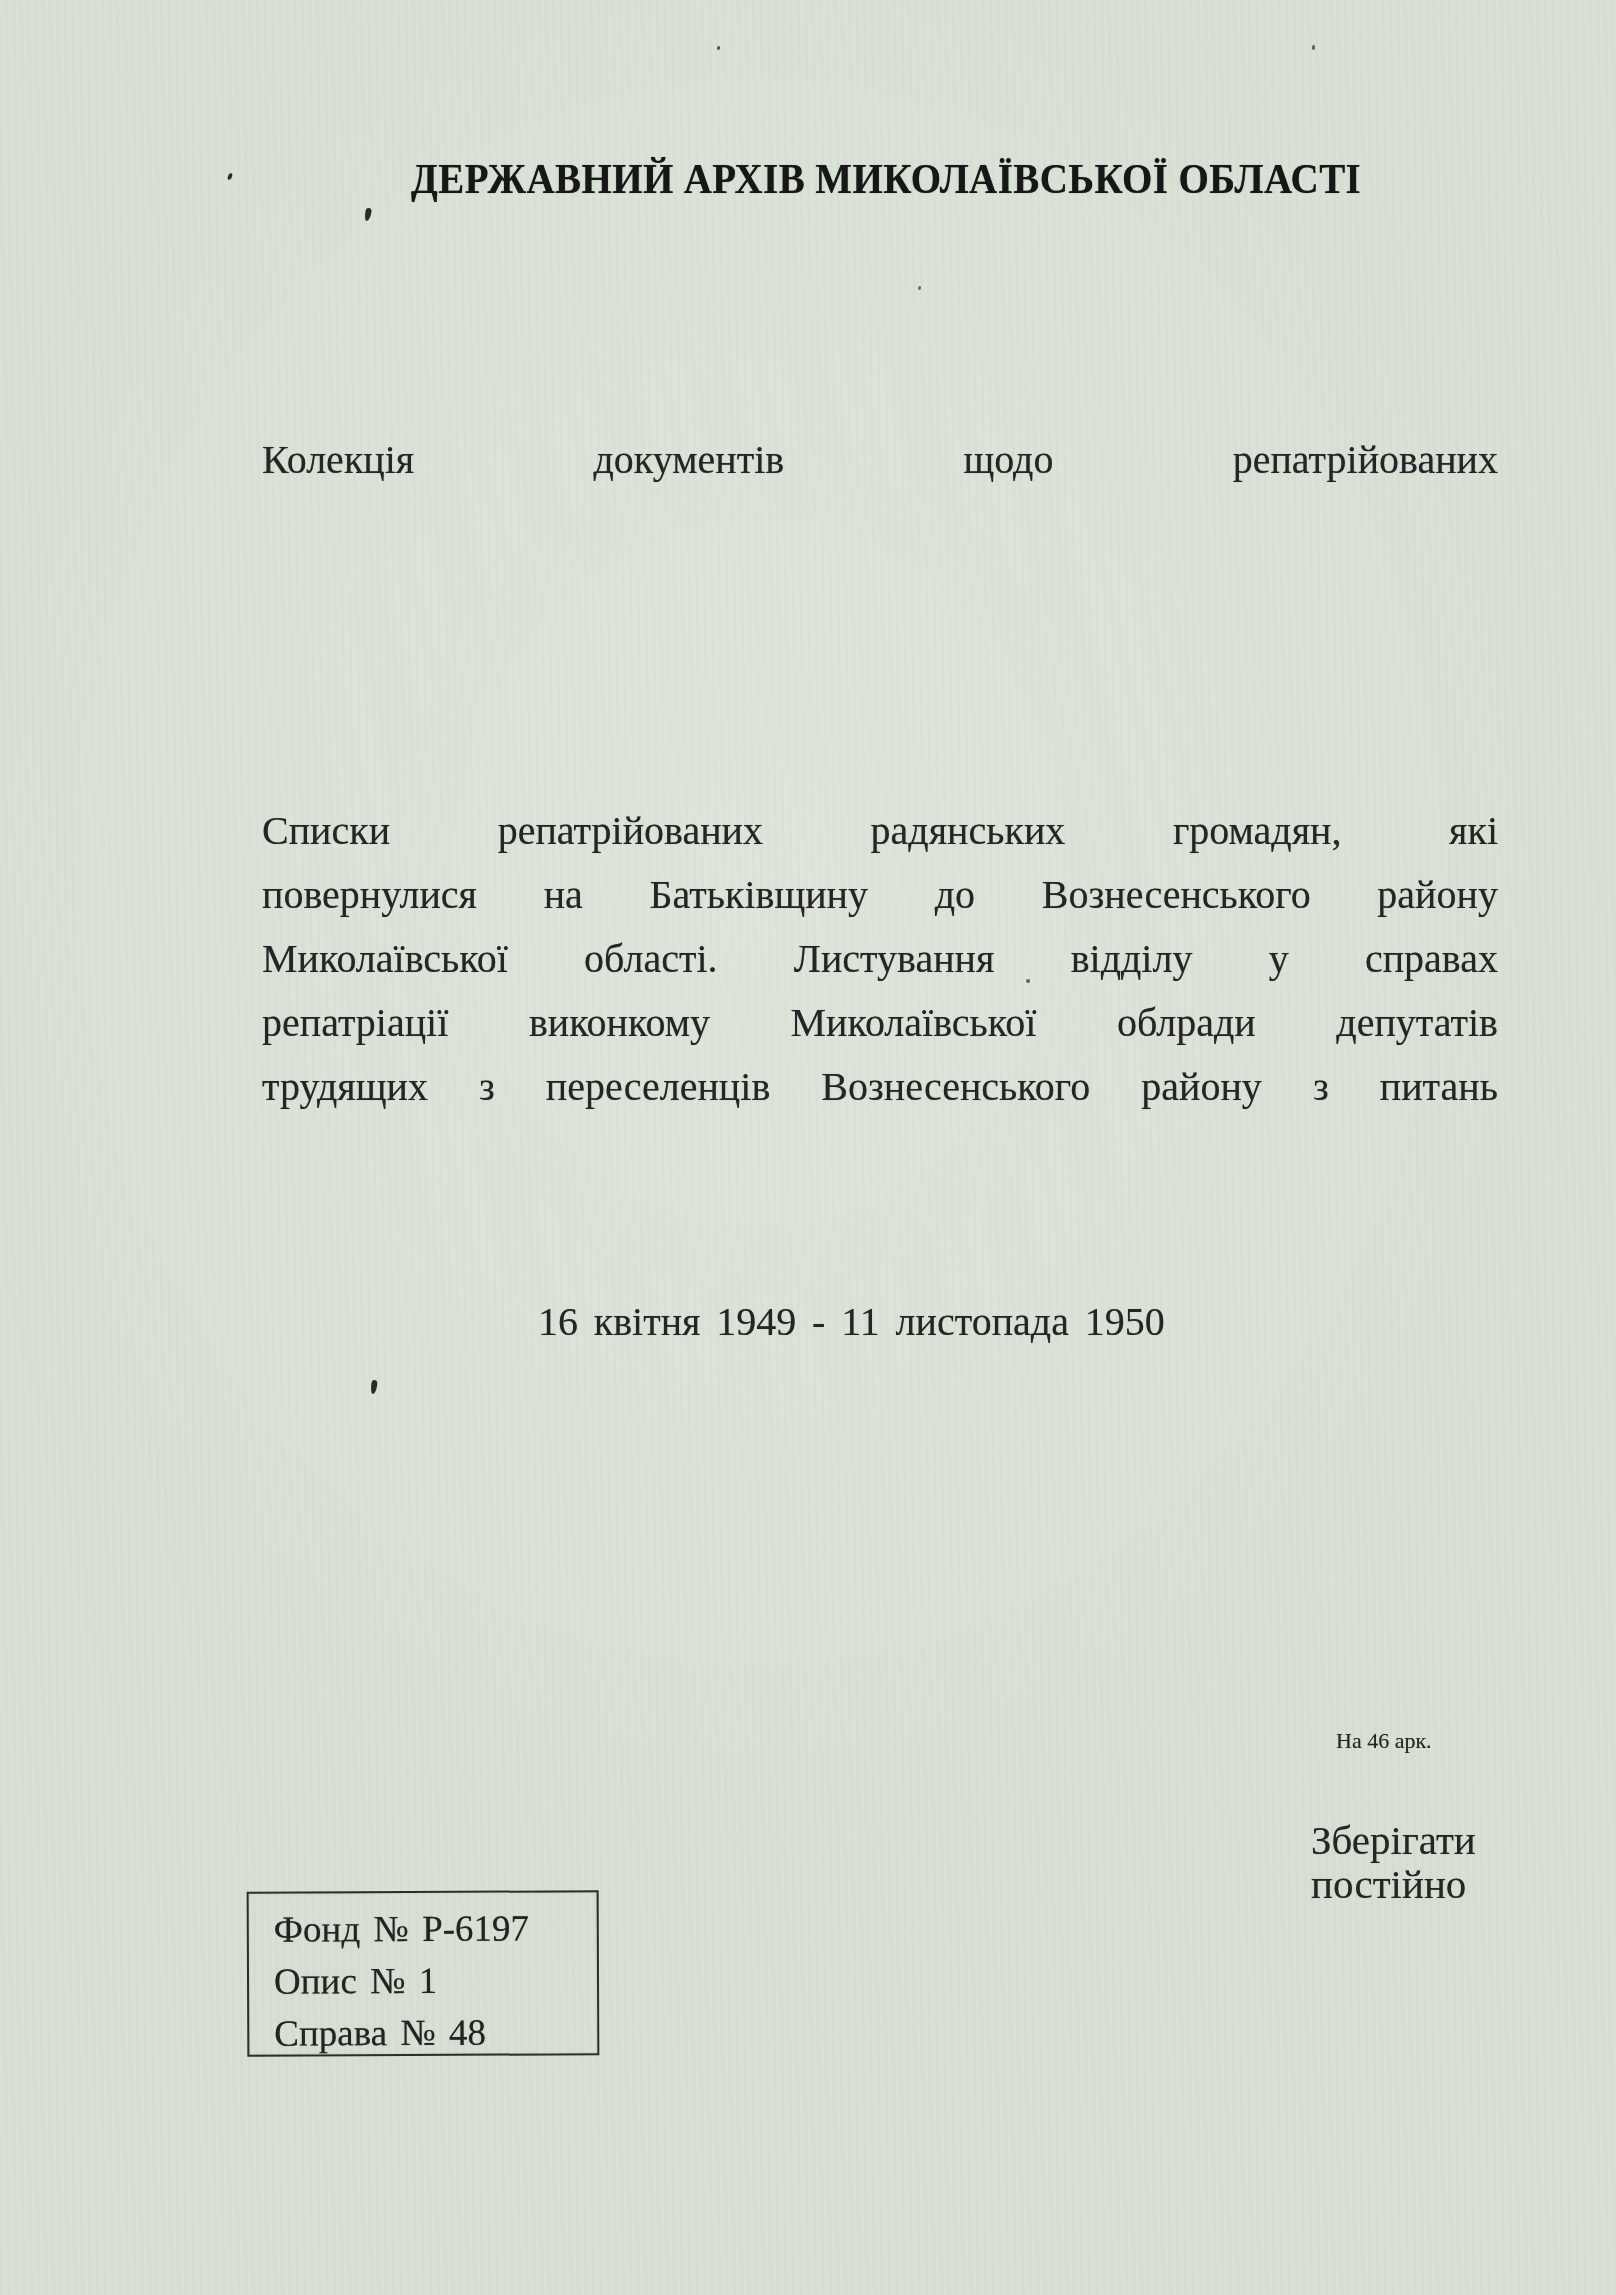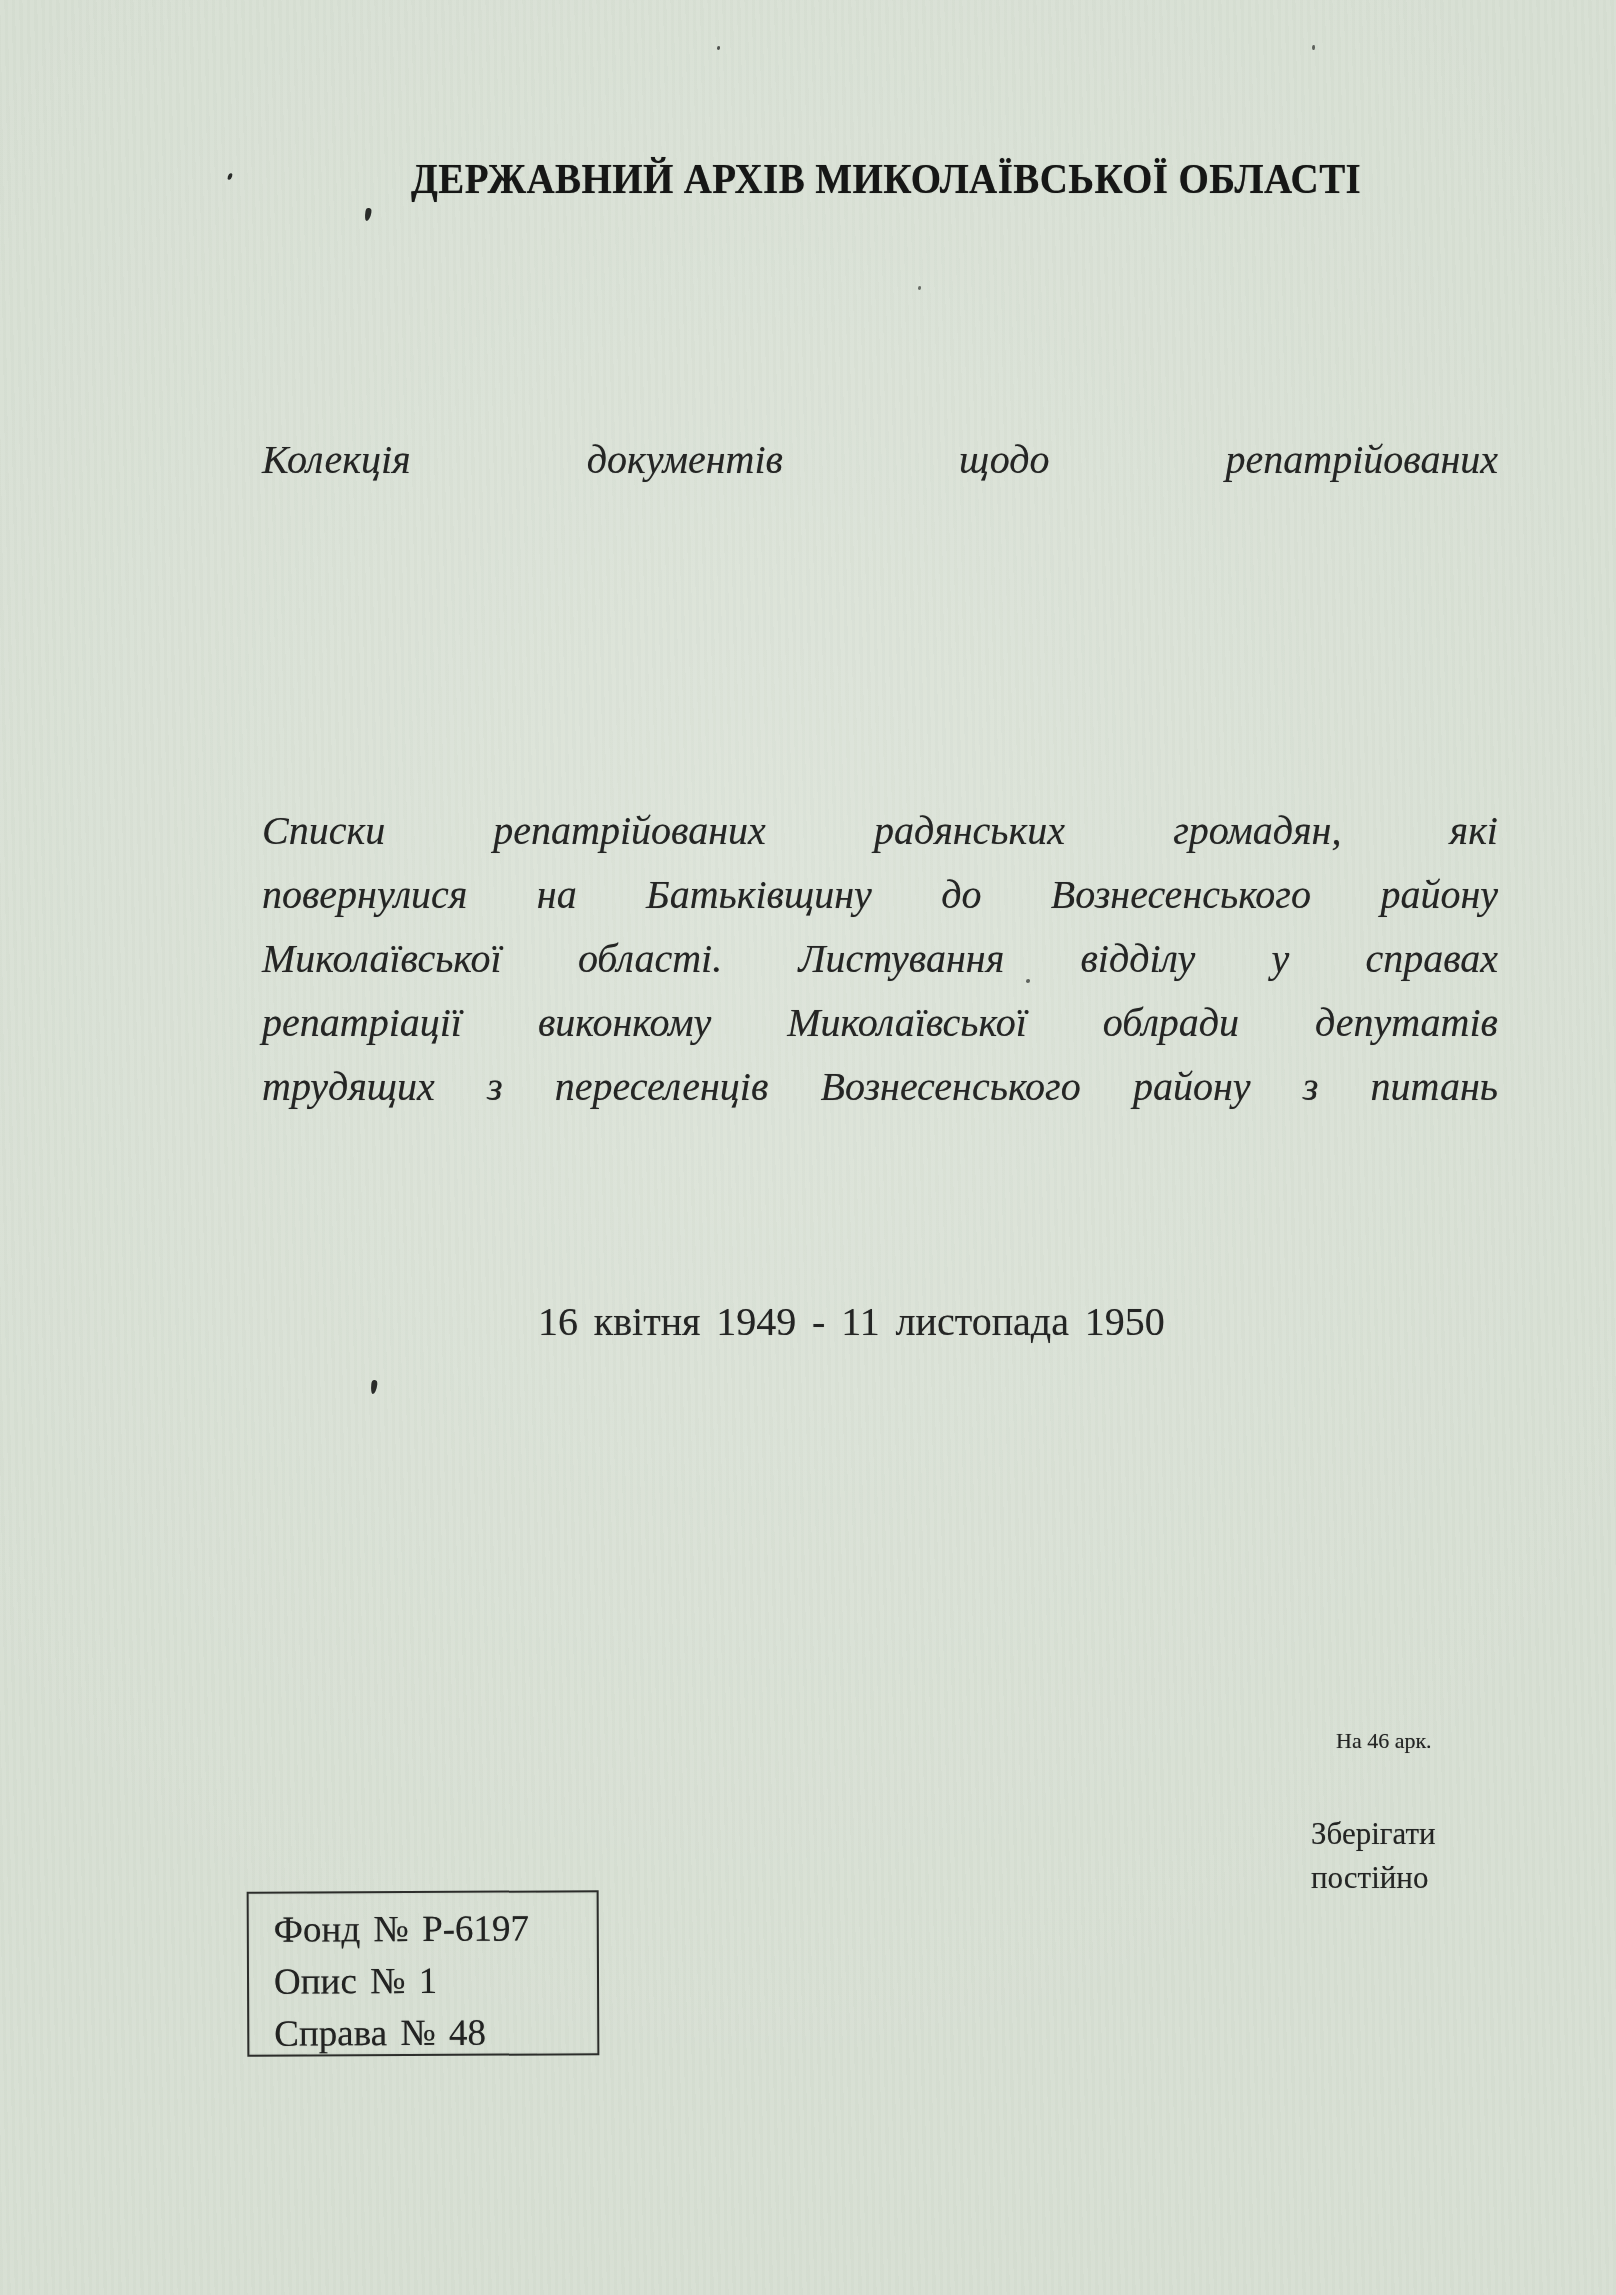--- a/index.html
+++ b/index.html
@@ -45,40 +45,40 @@
     left:262px; width:1236px;
     font-size:40px;
     color:var(--ink);
     text-shadow:0 0 0.8px rgba(30,32,30,0.45);
   }
   .collection-title{ top:436px; }
   .collection-title .line{ height:78px; }
   .case-description{ top:807px; }
   .case-description .line{ height:64px; }
   .line{ white-space:nowrap; }
-  .line.just{ display:flex; justify-content:space-between; white-space:normal;font-style:italic; }
+  .line.just{ display:flex; justify-content:space-between; white-space:normal; }
 
   
   .date-range{
     left:538px; top:1298px; width:710px;
     font-size:40px;
     word-spacing:5.8px;
     white-space:nowrap;
     text-shadow:0 0 0.8px rgba(30,32,30,0.45);
   }
 
   
   .sheet-count{
     left:1336px; top:1728px;
     font-size:22px;
     text-shadow:0 0 0.8px rgba(30,32,30,0.4);
   }
   .storage-note{
     left:1311px; top:1816px;
-    font-size:31px;
+    font-size:41px;
     text-shadow:0 0 0.8px rgba(30,32,30,0.4);
   }
   .storage-note .line{ height:44px; }
 
   
   .stamp{
     left:247px; top:1891px; width:352px; height:165px;
     box-sizing:border-box;
     border:2.5px solid var(--stamp-border);
     padding:10px 0 0 25px;

